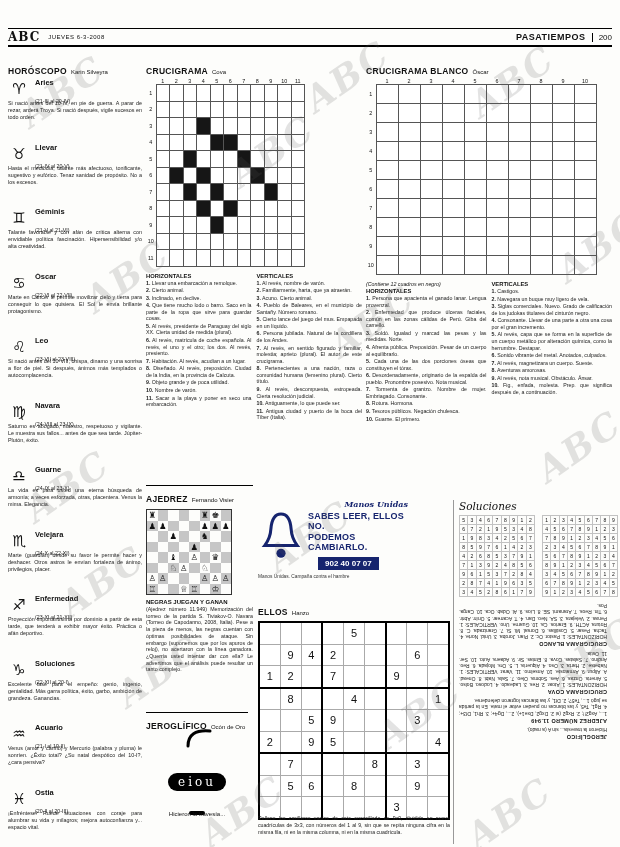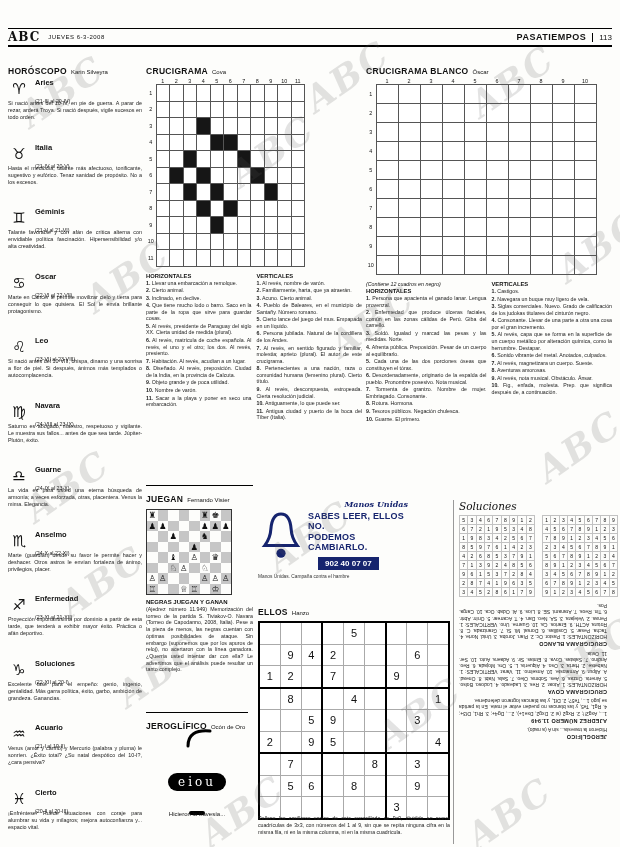--- a/index.html
+++ b/index.html
@@ -86,40 +86,40 @@
 </head>
 <body>
 
 <div class="page">
 
   <div class="hdr">
     <span class="brand">ABC</span>
     <span class="date">JUEVES 6-3-2008</span>
     <span class="sp"></span>
     <span class="section">PASATIEMPOS</span>
-    <span class="pageno">113</span>
+    <span class="pageno">200</span>
   </div>
 
   <div class="abs horo">
     <div>
       <span class="sec-title">HORÓSCOPO</span><span class="sec-author">Karin Silveyra</span>
     </div>
     <div>
         <div class="sign">
           <div class="sign-head">
       <span class="sign-symbol">♈</span>
       <span><span class="sign-name">Aries</span><br>
       <span class="sign-dates">(21-III al 20-IV)</span></span>
           </div>
     <p class="sign-text">Si nació antes del 10-IV, en pie de guerra. A parar de rezar, arderá Troya. Si nació después, vigile sucesos en todo orden.</p>
         </div>
         <div class="sign">
           <div class="sign-head">
       <span class="sign-symbol">♉</span>
-      <span><span class="sign-name">Italia</span><br>
+      <span><span class="sign-name">Llevar</span><br>
       <span class="sign-dates">(21-IV al 20-V)</span></span>
           </div>
     <p class="sign-text">Hasta el mediodía, talante más afectuoso, tonificante, sugestivo y eufórico. Tenaz sanidad de propósito. No a los excesos.</p>
         </div>
         <div class="sign">
           <div class="sign-head">
       <span class="sign-symbol">♊</span>
       <span><span class="sign-name">Géminis</span><br>
       <span class="sign-dates">(21-V al 21-VI)</span></span>
           </div>
@@ -153,21 +153,21 @@
           <div class="sign-head">
       <span class="sign-symbol">♎</span>
       <span><span class="sign-name">Guarne</span><br>
       <span class="sign-dates">(24-IX al 23-X)</span></span>
           </div>
     <p class="sign-text">La vida es para usted una eterna búsqueda de armonía; a veces esforzada, otras, placentera. Venus la mima. Elegancia.</p>
         </div>
         <div class="sign">
           <div class="sign-head">
       <span class="sign-symbol">♏</span>
-      <span><span class="sign-name">Anselmo</span><br>
+      <span><span class="sign-name">Velejara</span><br>
       <span class="sign-dates">(24-X al 22-XI)</span></span>
           </div>
     <p class="sign-text">Marte (guardián) desde su favor le permite hacer y deshacer. Otros astros le envían fortaleza de ánimo, privilegios, placer.</p>
         </div>
         <div class="sign">
           <div class="sign-head">
       <span class="sign-symbol">♐</span>
       <span><span class="sign-name">Enfermedad</span><br>
       <span class="sign-dates">(23-XI al 21-XII)</span></span>
           </div>
@@ -185,21 +185,21 @@
           <div class="sign-head">
       <span class="sign-symbol">♒</span>
       <span><span class="sign-name">Acuario</span><br>
       <span class="sign-dates">(21-I al 19-II)</span></span>
           </div>
     <p class="sign-text">Venus (amor y cariño) y Mercurio (palabra y pluma) le sonríen. ¿Éxito total? ¿Su natal despótico del 10-I?, ¿cara pensiva?</p>
         </div>
         <div class="sign">
           <div class="sign-head">
       <span class="sign-symbol">♓</span>
-      <span><span class="sign-name">Cierto</span><br>
+      <span><span class="sign-name">Ostia</span><br>
       <span class="sign-dates">(20-II al 20-III)</span></span>
           </div>
     <p class="sign-text">¡Enfréntese! Ruede situaciones con coraje para alumbrar su vida y milagros; mejora autoconfianza y... espacio vital.</p>
         </div>
       </div>
   </div>
 
   <div class="abs cruci">
     <div>
       <span class="sec-title">CRUCIGRAMA</span><span class="sec-author">Cova</span>
@@ -597,21 +597,21 @@
             <p class="clue"><b>8.</b> Aventuras amorosas.</p>
             <p class="clue"><b>9.</b> Al revés, nota musical. Obstáculo. Ánsar.</p>
             <p class="clue"><b>10.</b> Fig., enfada, molesta. Prep. que significa después de, a continuación.</p>
           </div>
       </div>
     </div>
   </div>
 
   <div class="abs chess-sec">
     <div>
-      <span class="sec-title">JUEGAN</span><span class="sec-author">Fernando Visier</span>
+      <span class="sec-title">AJEDREZ</span><span class="sec-author">Fernando Visier</span>
     </div>
     <div>
         <table class="board">
           <tbody>
             <tr>
               <td class="">♜</td>
               <td class="dark"></td>
               <td class=""></td>
               <td class="dark"></td>
               <td class=""></td>

